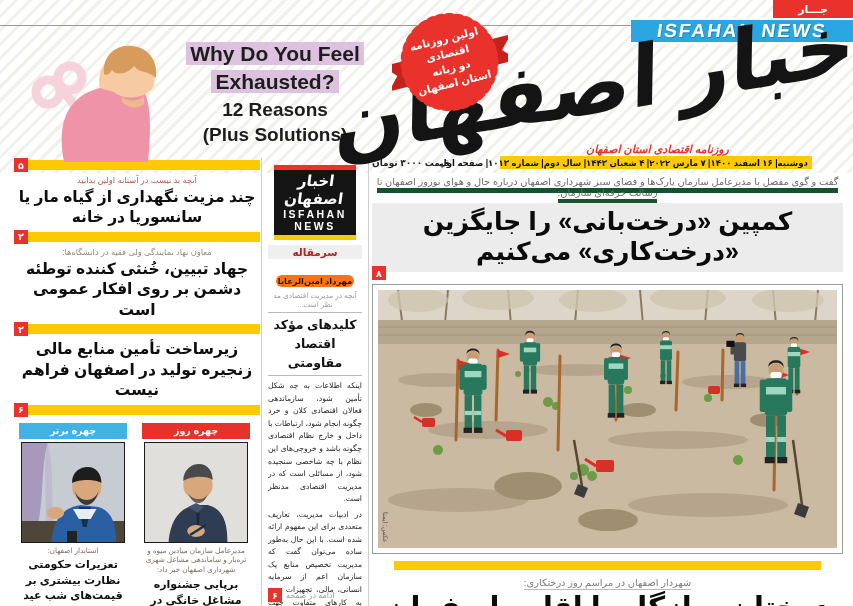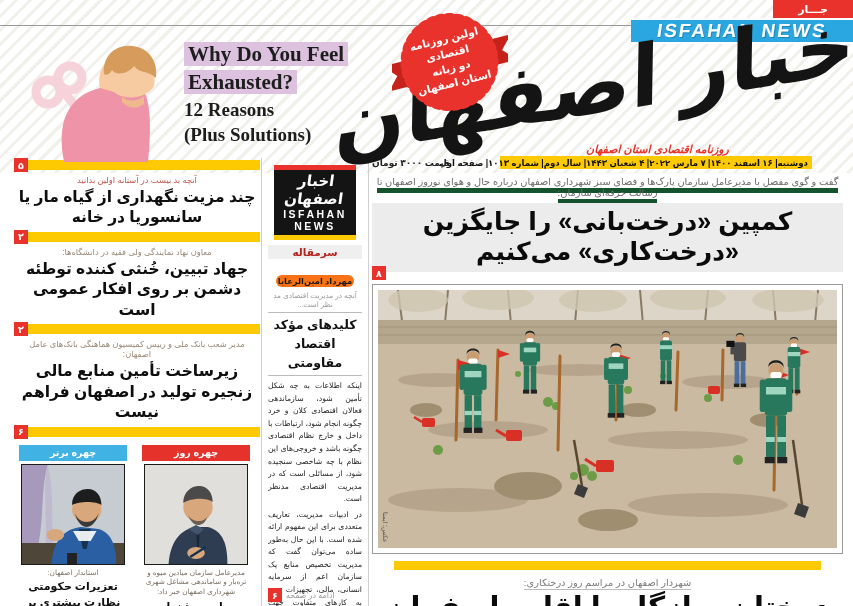--- a/index.html
+++ b/index.html
@@ -30,21 +30,21 @@
   .stamp text { fill:#fff; font-size:10.5px; font-weight:bold; }
   .mast-sub { left:540px; top:143px; width:235px; text-align:center; color:#e8322b;
     font-weight:bold; font-size:11px; z-index:5;font-style:italic; }
   .dateline { left:500px; top:156px; width:312px; background:#fdc900; color:#111;
     font-size:8.6px; font-weight:bold; text-align:center; padding:1.5px 4px; z-index:5;
     white-space:nowrap; }
   .price { left:372px; top:158px; font-size:9px; font-weight:bold; color:#222; z-index:5; }
   
   .feature { left:26px; top:30px; width:340px; height:132px; display:flex; z-index:2; }
   .feature-art { width:158px; height:132px; flex:none; }
-  .feature-tx { flex:1; padding-top:10px;font-family:Liberation Serif, serif; }
+  .feature-tx { flex:1; text-align:center; padding-top:10px; }
   .feature-tx .t { font-size:21px; font-weight:bold; color:#1d1d1d; line-height:1.35; }
   .feature-tx .t .hl { background:#dcc2de; padding:0 4px; }
   .feature-tx .s { font-size:19px; font-weight:bold; color:#1d1d1d; line-height:1.35; }
   
   .pg { width:14px; height:14px; background:#e8322b; color:#fff; font-size:9.5px;
     font-weight:bold; display:flex; align-items:center; justify-content:center; flex:none; }
   .ybar { height:10px; background:#fdc900; position:relative; }
   .ybar .pg { position:absolute; left:0; top:-2px; }
   
   .colL { left:14px; top:160px; width:246px; }
@@ -174,21 +174,20 @@
 
   <div class="news rtl">
     <div class="kick">معاون نهاد نمایندگی ولی فقیه در دانشگاه‌ها:</div>
     <div class="ttl">جهاد تبیین، خُنثی کننده توطئه دشمن بر روی افکار عمومی است</div>
   </div>
   <div class="ybar">
     <div class="pg">۲</div>
   </div>
 
   <div class="news rtl">
-    <div class="kick">مدیر شعب بانک ملی و رییس کمیسیون هماهنگی بانک‌های عامل اصفهان:</div>
     <div class="ttl">زیرساخت تأمین منابع مالی زنجیره تولید در اصفهان فراهم نیست</div>
   </div>
   <div class="ybar">
     <div class="pg">۶</div>
   </div>
 
   <div class="cards">
     <div class="card">
       <div class="tag blue rtl">چهره برتر</div>
       <div class="ph">

